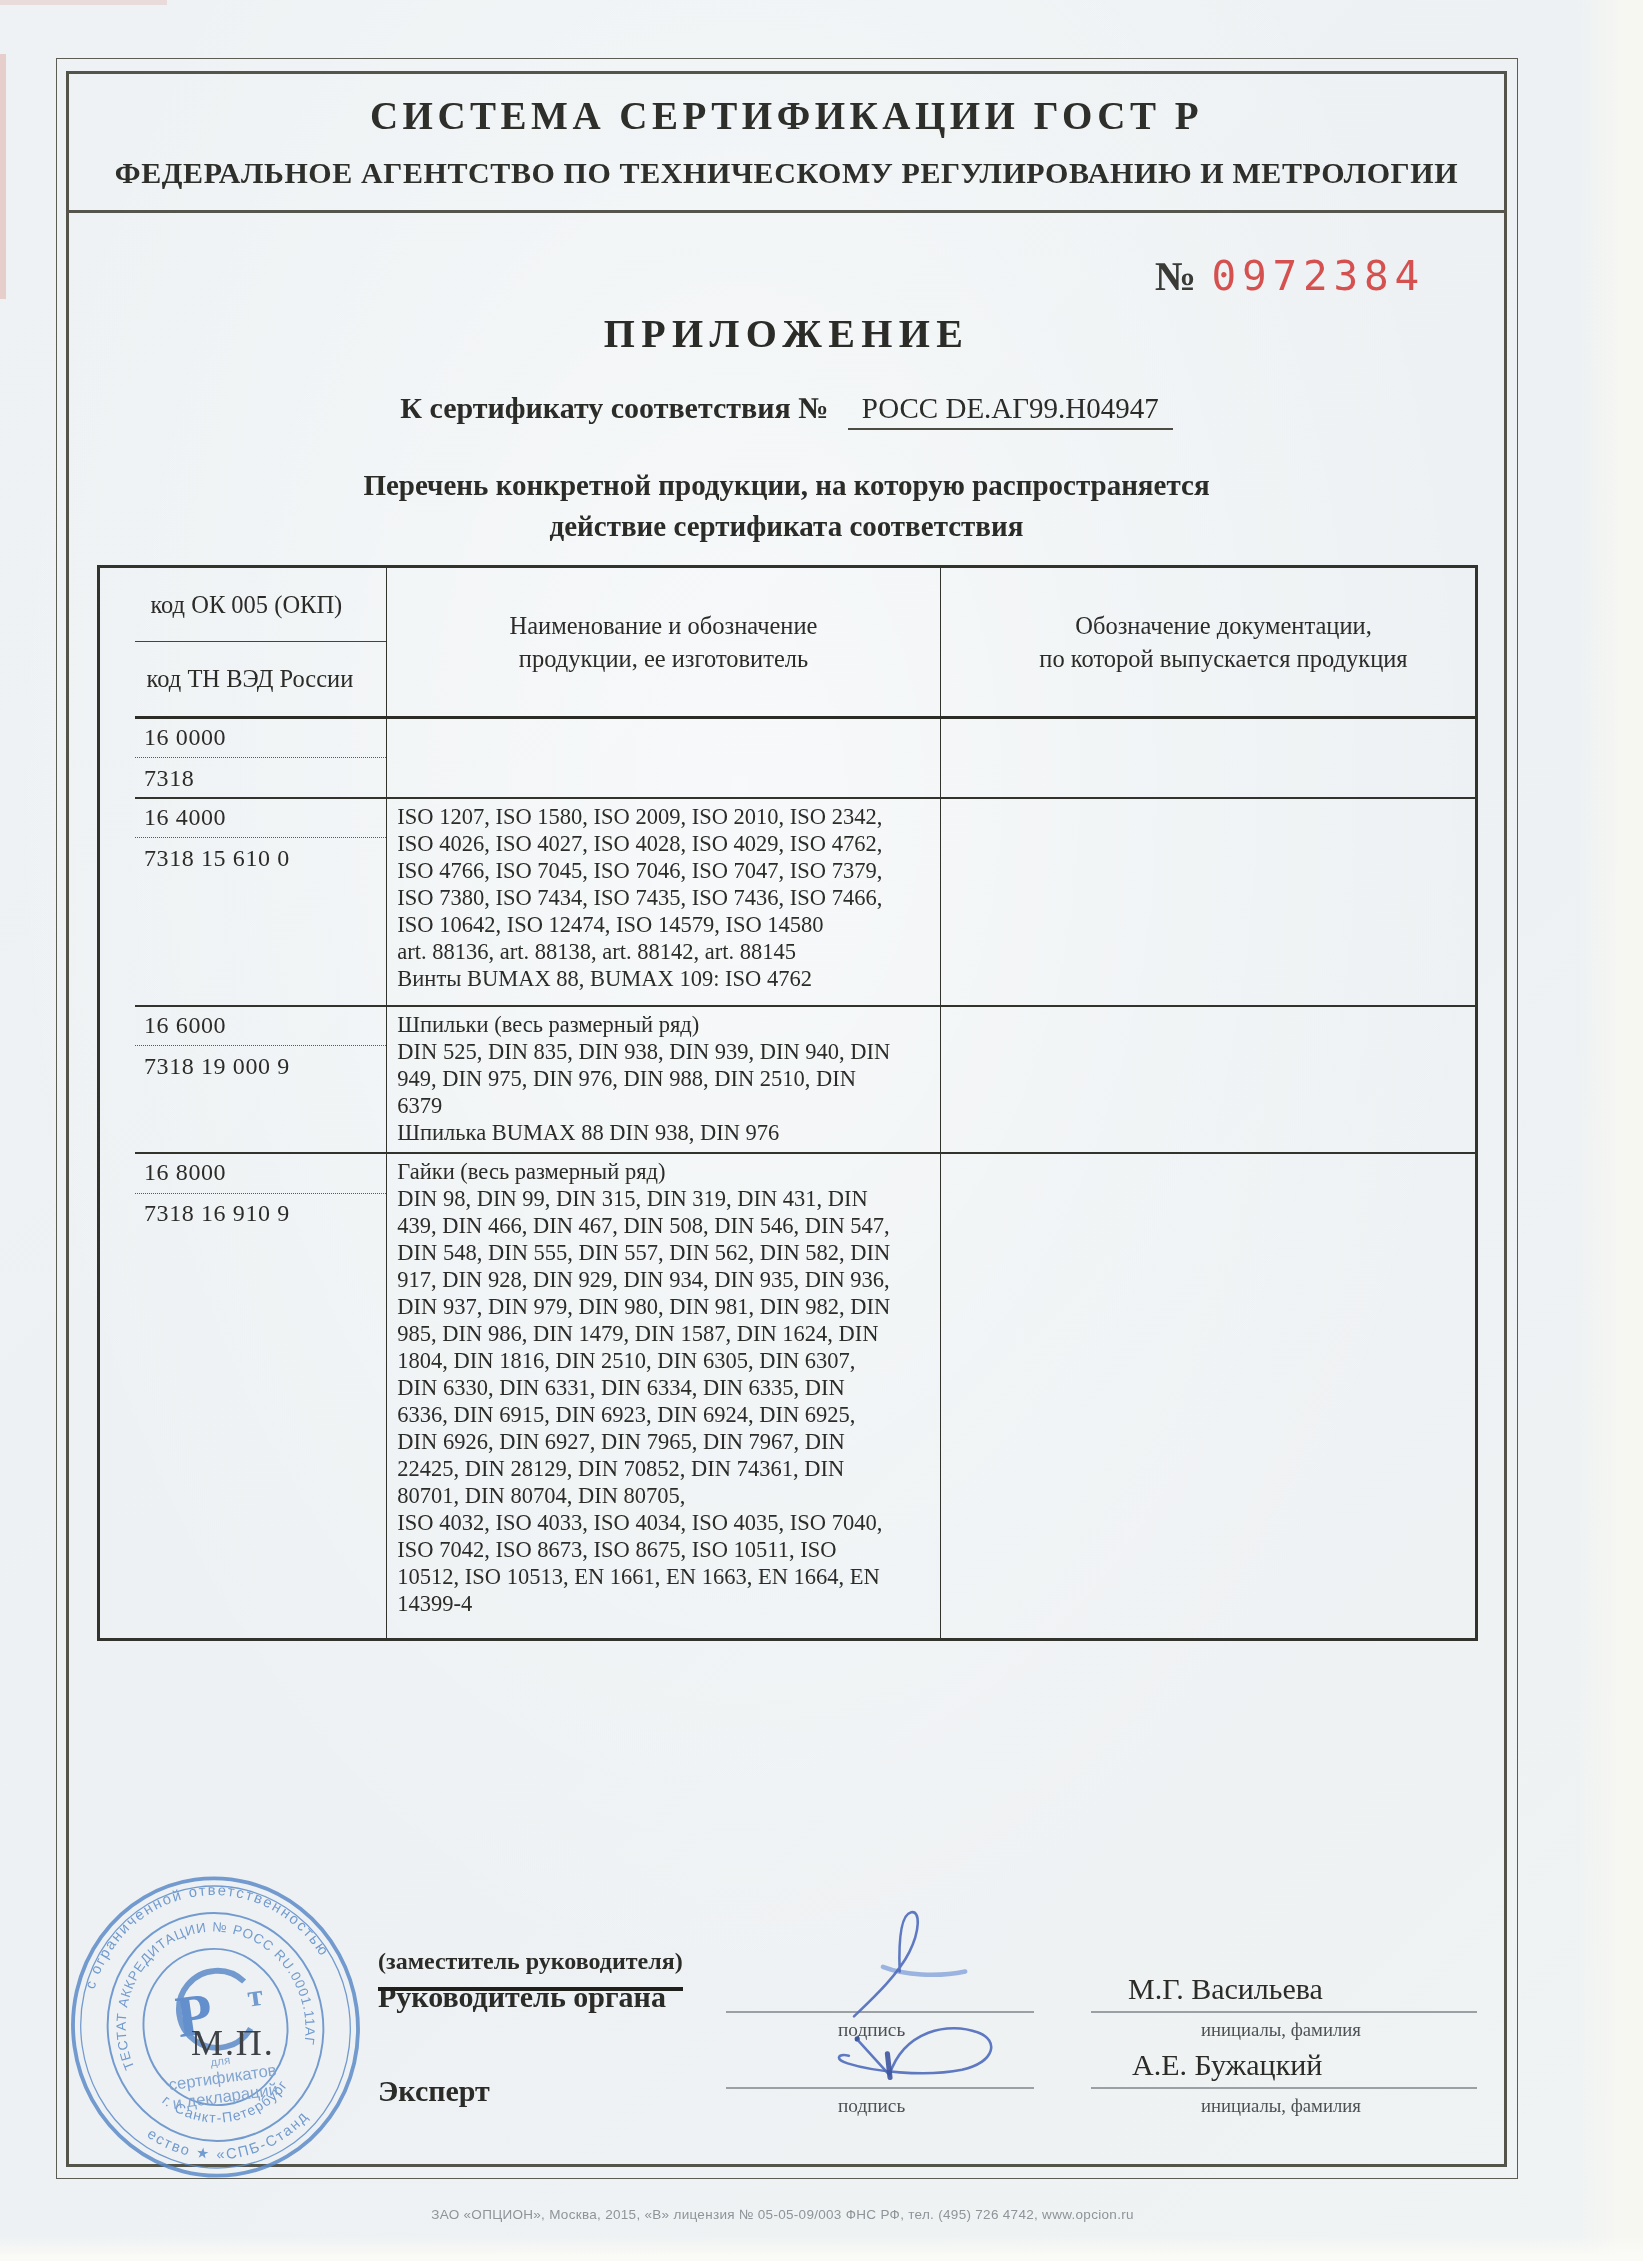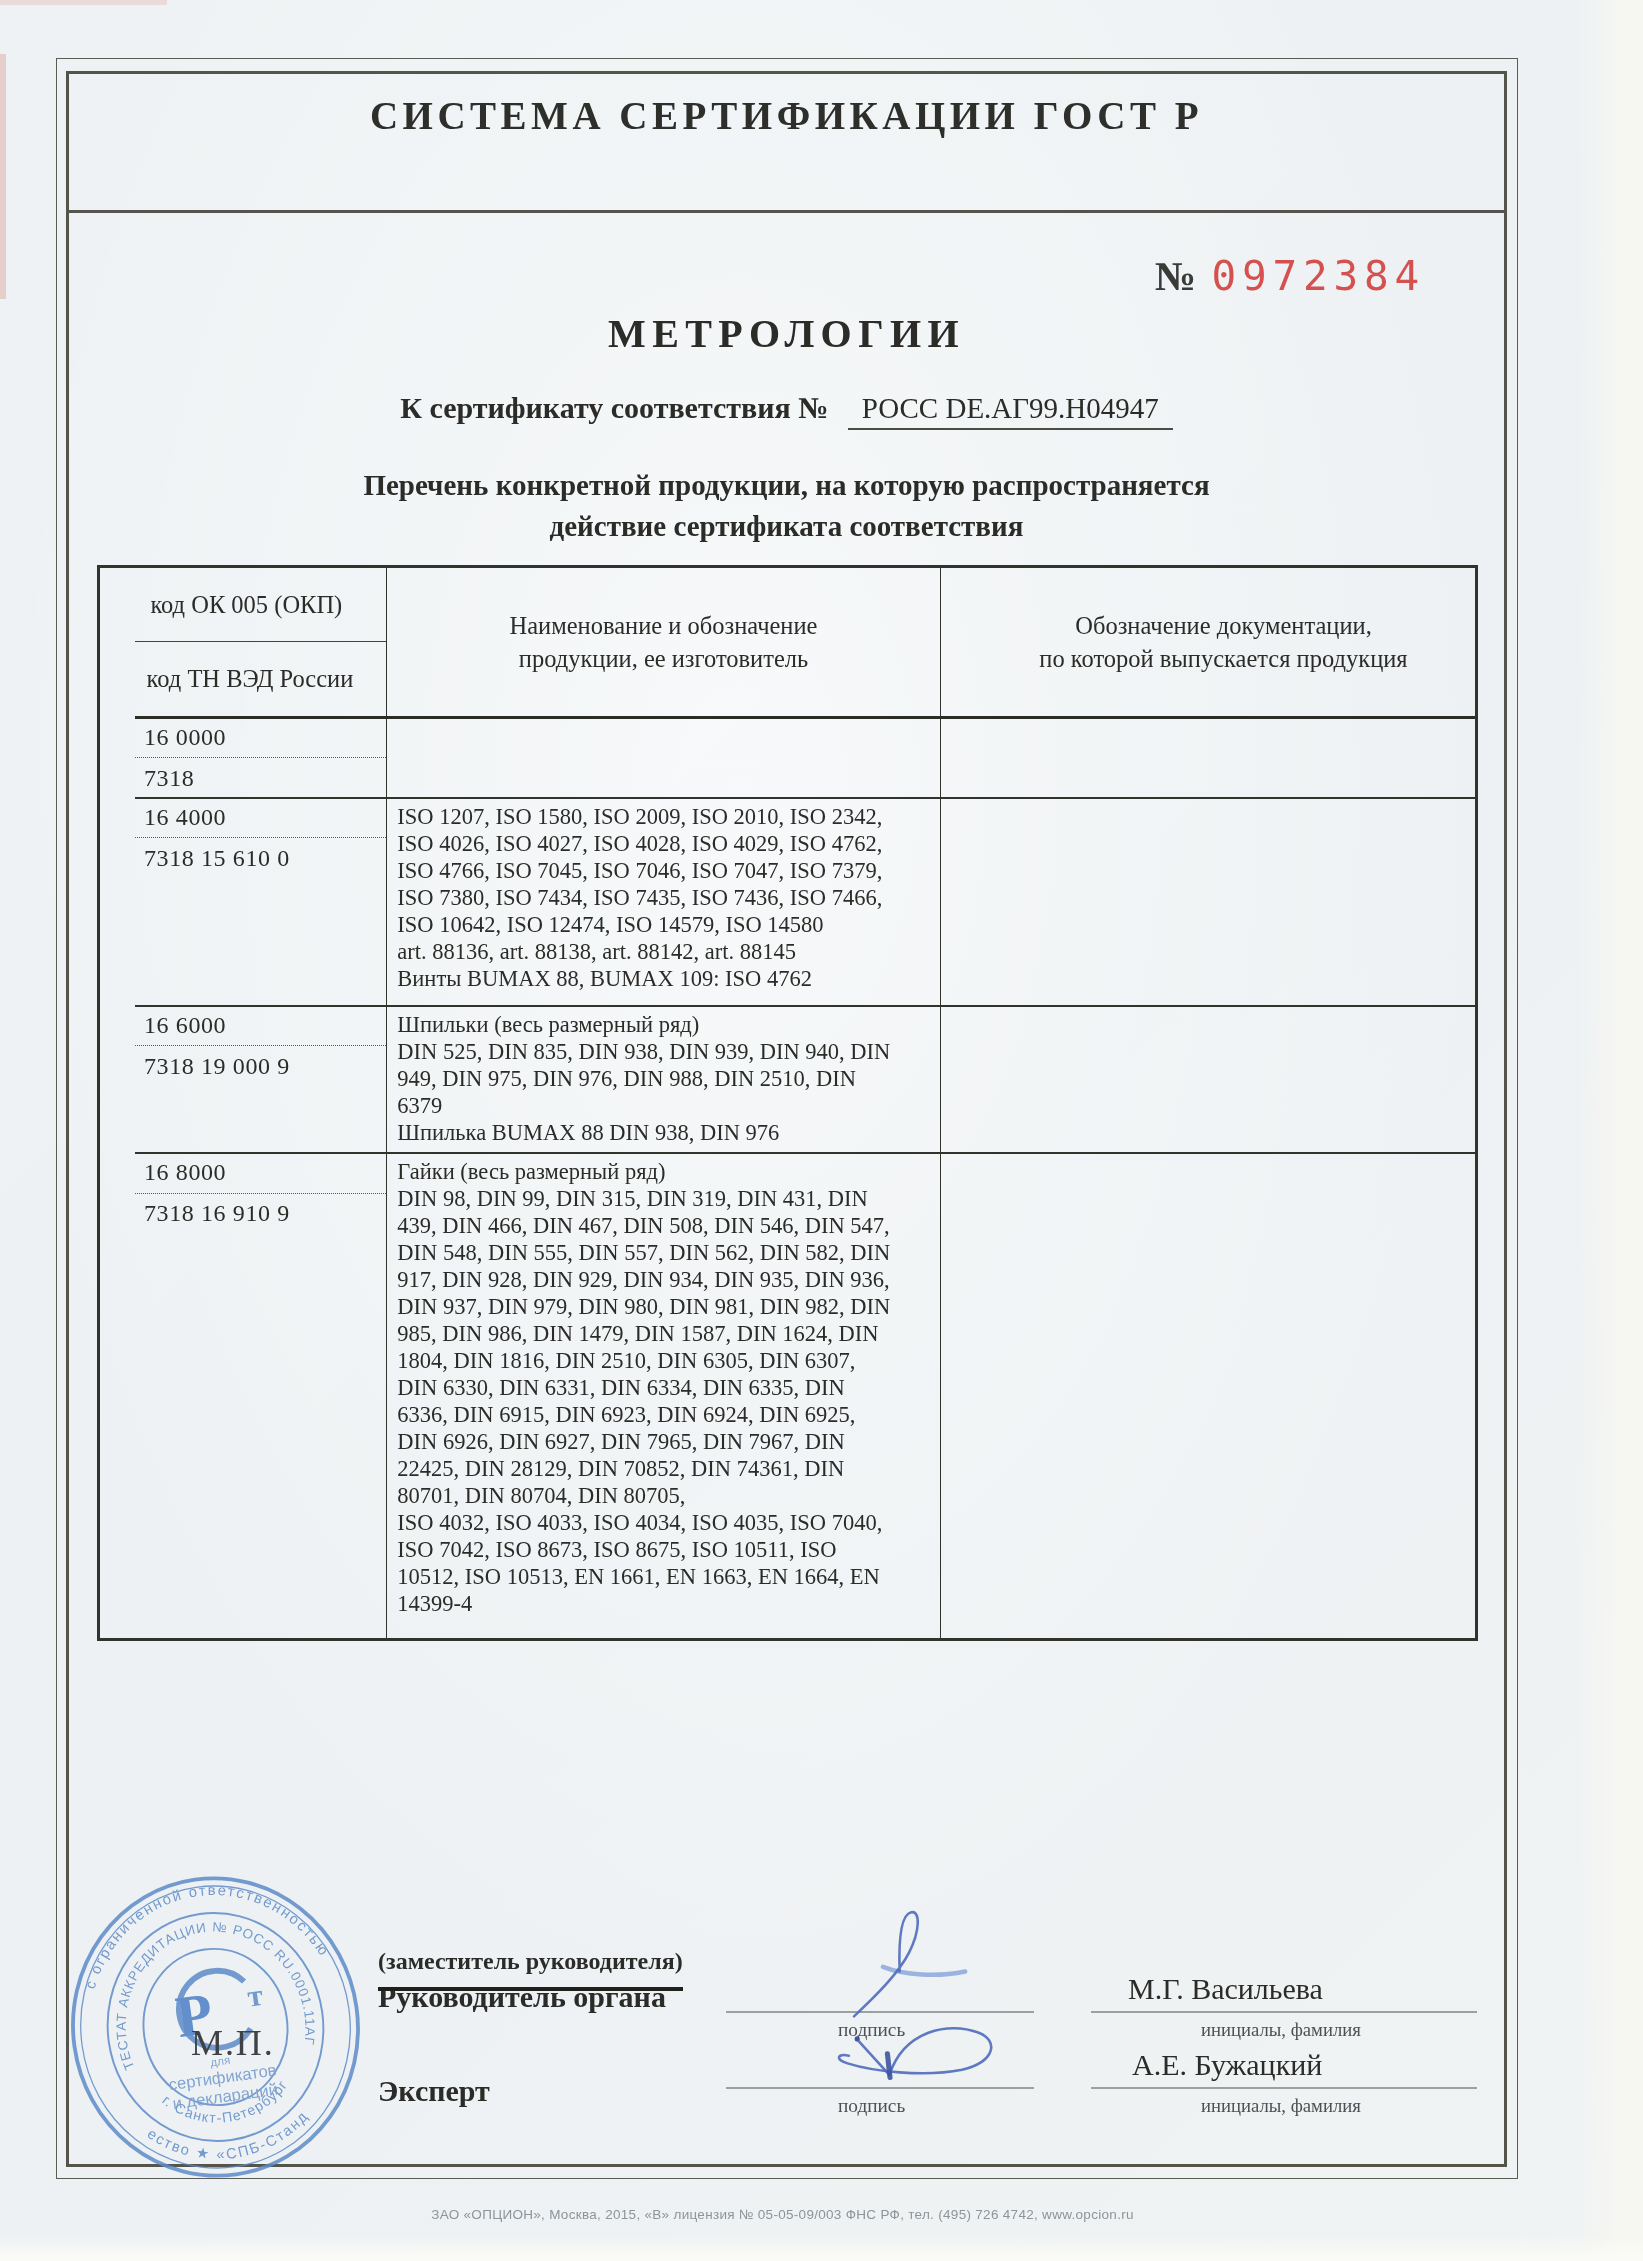--- a/index.html
+++ b/index.html
@@ -87,28 +87,29 @@
 <div class="page">
   <div class="edge-right"></div>
   <div class="edge-bottom"></div>
   <div class="edge-pink"></div>
   <div class="edge-pink2"></div>
 
   <div class="frame-outer"></div>
   <div class="frame-inner"></div>
 
   <div class="center-band hdr1" style="position:absolute;">СИСТЕМА СЕРТИФИКАЦИИ ГОСТ Р</div>
+  <div class="center-band hdr2" style="position:absolute;">ФЕДЕРАЛЬНОЕ АГЕНТСТВО ПО ТЕХНИЧЕСКОМУ РЕГУЛИРОВАНИЮ И МЕТРОЛОГИИ</div>
   <div class="hdr-rule"></div>
 
   <div class="serial">
     <span class="sign">№</span>
     <span class="num">0972384</span>
   </div>
 
-  <div class="center-band doc-title" style="position:absolute;">МЕТРОЛОГИИ</div>
+  <div class="center-band doc-title" style="position:absolute;">ПРИЛОЖЕНИЕ</div>
 
   <div class="cert-line">
     <span class="cert-label">К сертификату соответствия №</span>
     <span class="cert-num">РОСС DE.АГ99.Н04947</span>
   </div>
 
   <div class="center-band purpose1" style="position:absolute;">Перечень конкретной продукции,  на которую распространяется</div>
   <div class="center-band purpose2" style="position:absolute;">действие сертификата соответствия</div>
 
   <div class="tbl">

